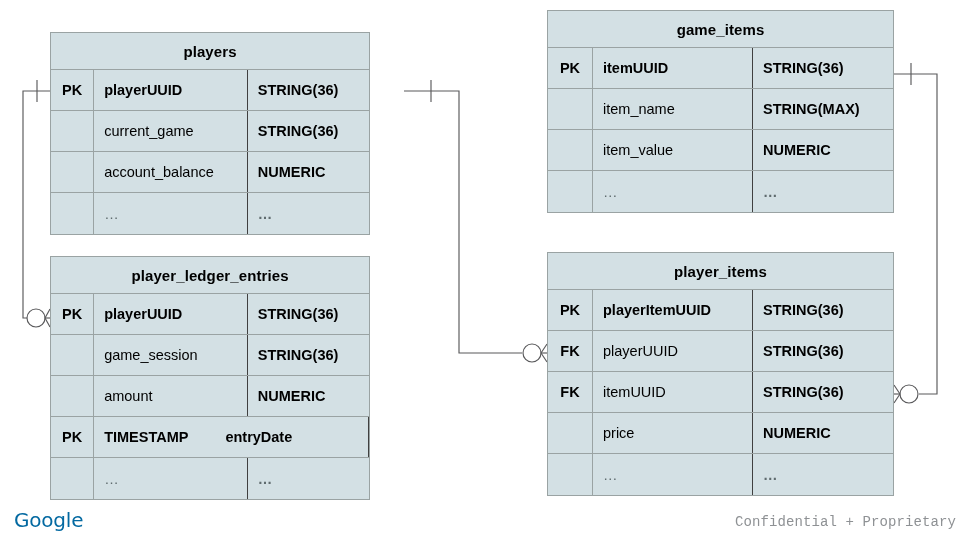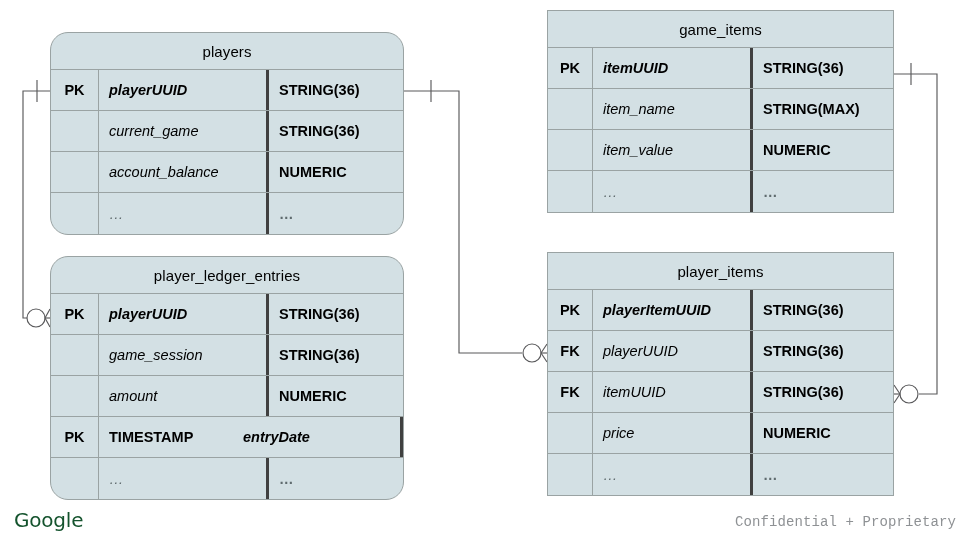--- a/index.html
+++ b/index.html
@@ -24,21 +24,21 @@
   .er-table {
     position: absolute;
     border: 1px solid #9aa3a3;
     background: #d3e0e4;
     box-sizing: border-box;
   }
   .tbl-title {
     height: 37px;
     line-height: 37px;
     text-align: center;
-    font-weight: normal;
+    font-weight: bold;
     font-size: 15px;
     border-bottom: 1px solid #9aa3a3;
     box-sizing: border-box;
     letter-spacing: .1px;
   }
   .tbl-row {
     display: flex;
     height: 41px;
     box-sizing: border-box;
     border-bottom: 1px solid #9aa3a3;
@@ -53,56 +53,55 @@
     white-space: nowrap;
   }
   .cell-key {
     justify-content: center;
     font-weight: bold;
     border-right: 1px solid #9aa3a3;
     font-size: 14.5px;
   }
   .cell-name {
     padding-left: 10px;
-    border-right: 3px solid #404040;
-    font-style: italic;
+    border-right: 1px solid #404040;
   }
   .cell-type {
     padding-left: 10px;
     font-weight: bold;
   }
   .bold-row .cell-name,
   .bold-row .cell-type {
     font-weight: bold;
   }
   .muted { color: #5f6b6e; }
 
   
-  .left-tbl { left: 50px; width: 354px; border-radius: 18px; }
+  .left-tbl { left: 50px; width: 320px; }
   .left-tbl .cell-key  { width: 48px; }
   .left-tbl .cell-name { width: 170px; }
   .left-tbl .cell-type { width: 134px; }
 
   
   .right-tbl { left: 547px; width: 347px; }
   .right-tbl .cell-key  { width: 45px; }
   .right-tbl .cell-name { width: 160px; }
   .right-tbl .cell-type { width: 140px; }
 
   #tbl-players { top: 32px; }
   #tbl-ledger  { top: 256px; }
   #tbl-gameitems { top: 10px; }
   #tbl-playeritems { top: 252px; }
 
   .footer-logo {
     position: absolute;
     left: 14px;
     top: 508px;
     font-size: 20px;
-    color: #14532d;
+    color: #0369a1;
     font-family: "DejaVu Sans", sans-serif;
     letter-spacing: -0.2px;
   }
   .footer-note {
     position: absolute;
     right: 4px;
     top: 514px;
     font-size: 14px;
     color: #8e9194;
     letter-spacing: .1px;

